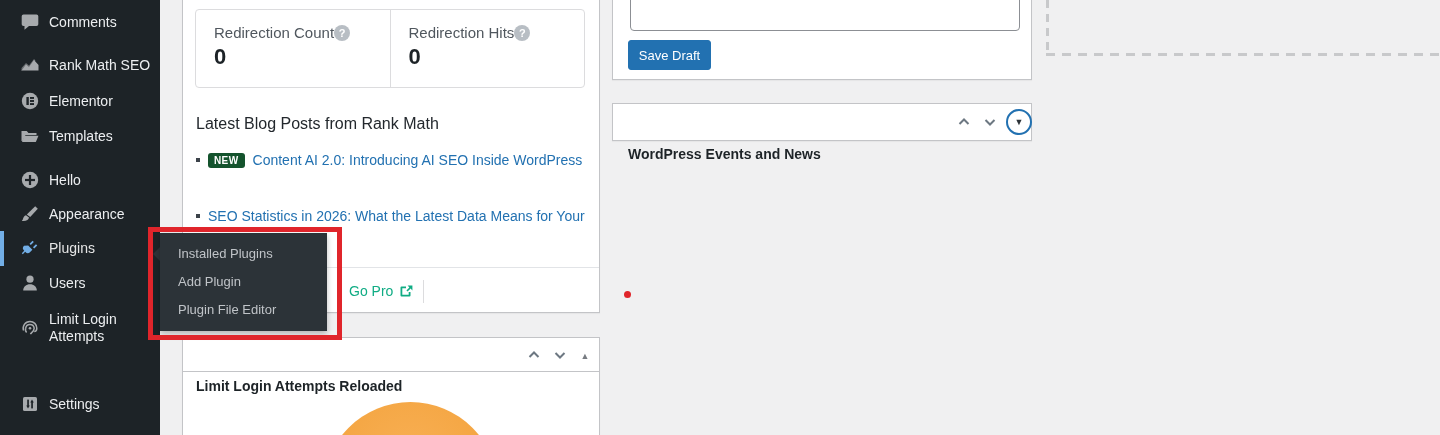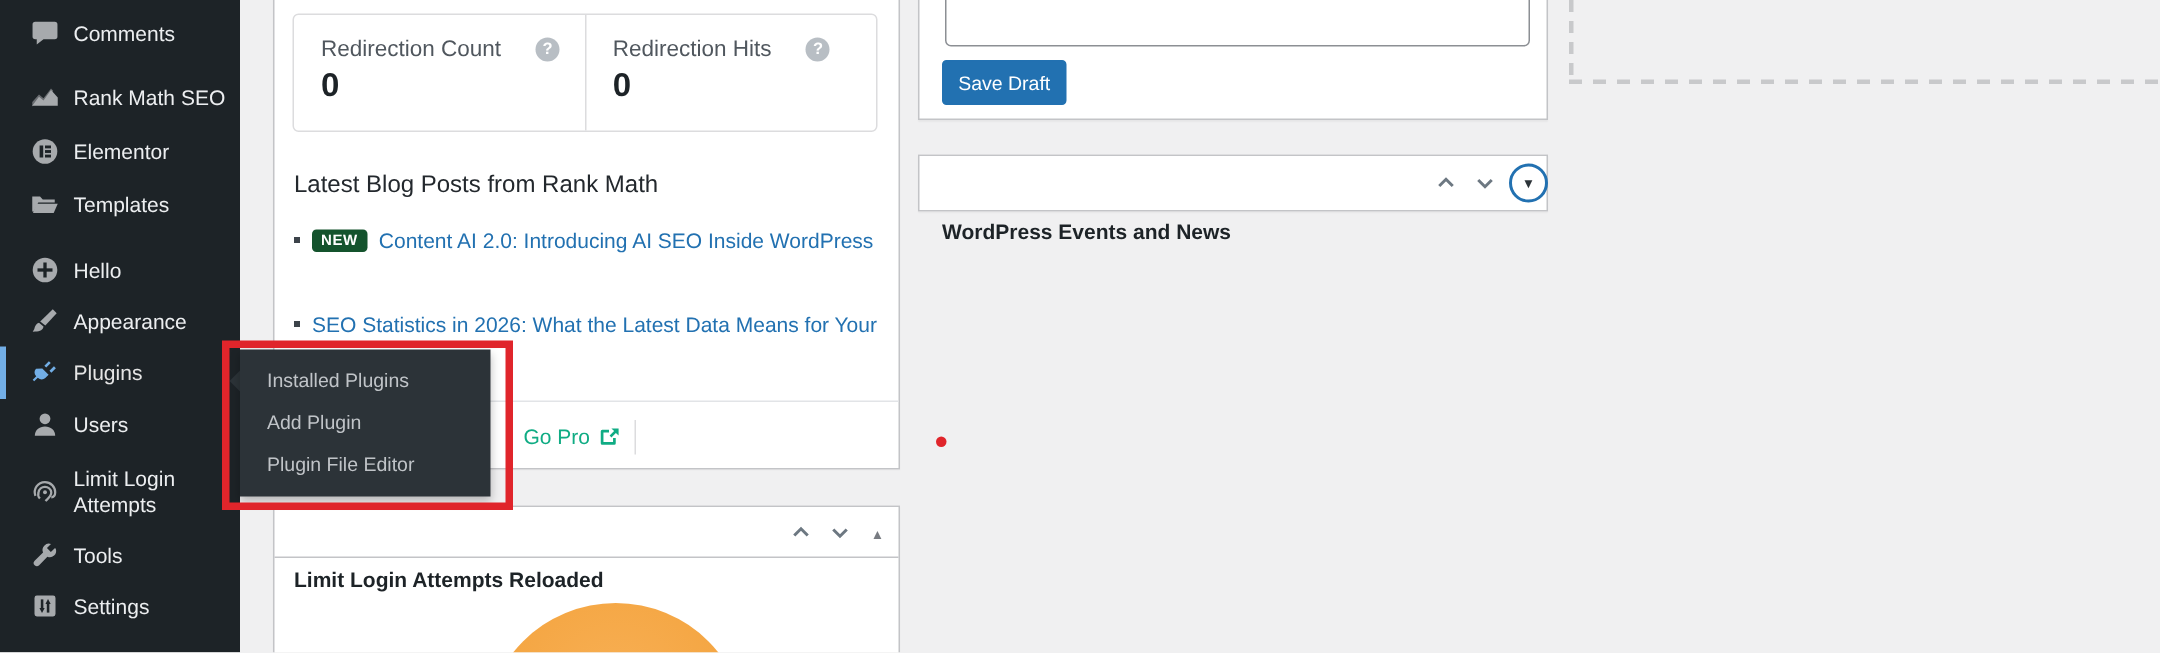--- a/index.html
+++ b/index.html
@@ -34,21 +34,21 @@
   #card-rankmath  { left:182px; top:-22px; width:418px; height:335px; }
   #card-llar      { left:182px; top:337px; width:418px; height:130px; }
   #card-quickdraft{ left:612px; top:-25px; width:420px; height:105px; }
   #card-events    { left:612px; top:103px; width:420px; height:38px; }
 
   
   .statbox { position:absolute; left:195px; top:9px; width:390px; height:79px; background:#fff;
              border:1px solid #dcdcde; border-radius:4px; display:flex; z-index:5; }
   .stat-cell { flex:1; padding:14px 0 0 18px; }
   .stat-cell.second { border-left:1px solid #dcdcde; }
-  .stat-label { font-size:15px; color:#50575e; display:flex; align-items:center; gap:23px;text-align:center; }
+  .stat-label { font-size:15px; color:#50575e; display:flex; align-items:center; gap:0;text-align:center; }
   .help-dot { width:16px; height:16px; border-radius:50%; background:#b8bec4; color:#fff; font-size:11px;
               font-weight:bold; display:inline-flex; align-items:center; justify-content:center; cursor:pointer; }
   .stat-value { font-size:22px; font-weight:bold; color:#1d2327; margin-top:3px; }
 
   .blog-heading { position:absolute; left:196px; top:115px; font-size:16px; color:#23282d; z-index:5; }
   .post-row { position:absolute; left:196px; display:flex; align-items:center; gap:8px; z-index:5; }
   .bullet { width:4px; height:4px; background:#3c434a; flex:0 0 4px; }
   .badge { background:#14532d; color:#fff; font-size:10px; font-weight:bold; padding:2px 6px;
            border-radius:3px; letter-spacing:.4px; }
   .post-link { color:#2271b1; font-size:14px; text-decoration:none; cursor:pointer; }
@@ -177,28 +177,20 @@
         <svg width="20" height="20" viewBox="0 0 20 20">
             <g class="stroke" stroke-width="1.5">
               <path d="M3.6 12.6A6.8 6.8 0 0110 3.4a6.8 6.8 0 016.8 6.8c0 2.1-1 3.3-2.6 3.3"></path>
               <path d="M6.6 14.4a4.3 4.3 0 01-.9-4.2 4.3 4.3 0 018.5 0c0 2.8-1.9 3.8-3.9 5.8"></path>
             </g>
             <circle class="fill" cx="10" cy="10.2" r="1.3"></circle>
           </svg>
       </span>
       <span class="sb-label">Limit Login Attempts</span>
     </div>
-    <div class="sb-item" style="top:353px">
-      <span class="sb-icon">
-        <svg width="20" height="20" viewBox="0 0 20 20">
-            <path class="fill" d="M17.2 6a4.2 4.2 0 01-5.6 5.2l-5.5 5.6a2.1 2.1 0 11-3-3l5.6-5.5A4.2 4.2 0 0114 2.7l-2.7 2.7 2.6 2.6 2.8-2.6z"></path>
-          </svg>
-      </span>
-      <span class="sb-label">Tools</span>
-    </div>
     <div class="sb-item" style="top:387px">
       <span class="sb-icon">
         <svg width="20" height="20" viewBox="0 0 20 20">
             <rect class="fill" x="3" y="3" width="14" height="14" rx="1.6"></rect>
             <rect class="cut" x="7.2" y="5.6" width="1.7" height="6.4"></rect>
             <path class="cut" d="M6.3 11.4h3.5L8 14.6z"></path>
             <rect class="cut" x="11.2" y="8" width="1.7" height="6.4"></rect>
             <path class="cut" d="M10.3 8.6h3.5L12 5.4z"></path>
           </svg>
       </span>

